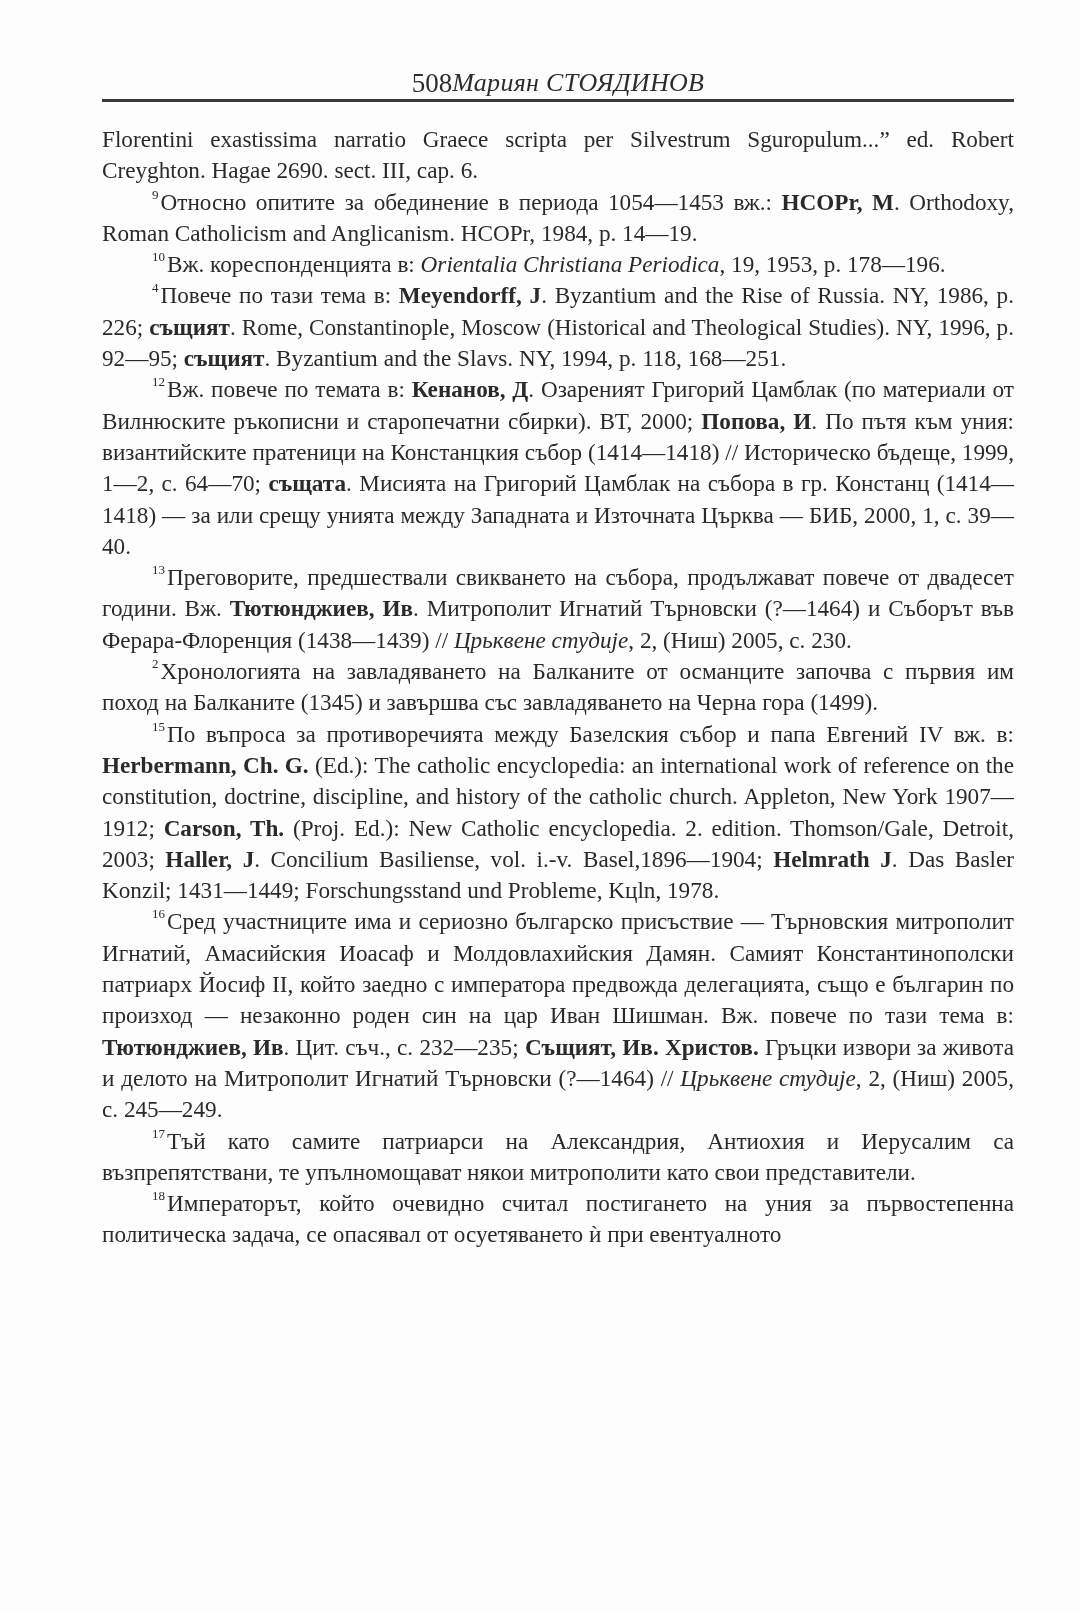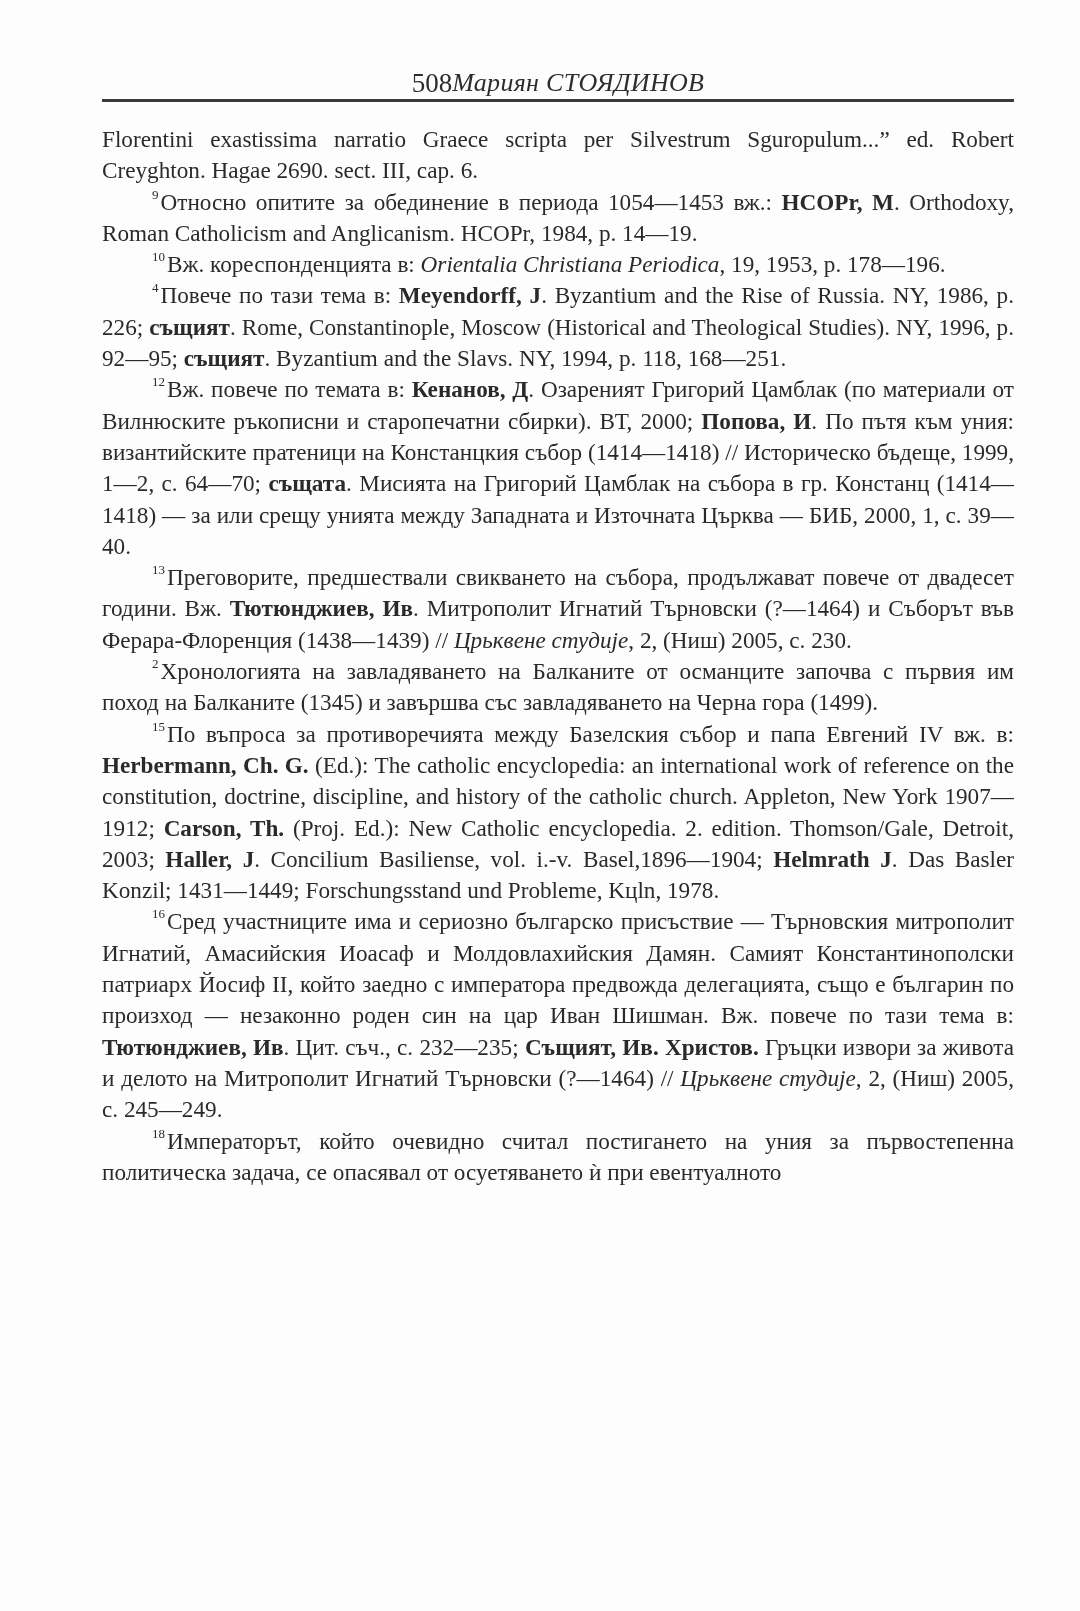--- a/index.html
+++ b/index.html
@@ -41,15 +41,16 @@
   <div class="body" id="footnotes">
     <p class="fn"><span>Florentini exastissima narratio Graece scripta per Silvestrum Sguropulum...” ed. Robert Creyghton. Hagae 2690. sect. III, cap. 6.</span></p>
     <p class="fn indent"><sup>9</sup><span>Относно опитите за обединение в периода 1054—1453 вж.: </span><b>HCOPr, M</b><span>. Orthodoxy, Roman Catholicism and Anglicanism. HCOPr, 1984, p. 14—19.</span></p>
     <p class="fn indent"><sup>10</sup><span>Вж. кореспонденцията в: </span><i>Orientalia Christiana Periodica</i><span>, 19, 1953, p. 178—196.</span></p>
     <p class="fn indent"><sup>4</sup><span>Повече по тази тема в: </span><b>Meyendorff, J</b><span>. Byzantium and the Rise of Russia. NY, 1986, p. 226; </span><b>същият</b><span>. Rome, Constantinople, Moscow (Historical and Theological Studies). NY, 1996, p. 92—95; </span><b>същият</b><span>. Byzantium and the Slavs. NY, 1994, p. 118, 168—251.</span></p>
     <p class="fn indent"><sup>12</sup><span>Вж. повече по темата в: </span><b>Кенанов, Д</b><span>. Озареният Григорий Цамблак (по материали от Вилнюските ръкописни и старопечатни сбирки). ВТ, 2000; </span><b>Попова, И</b><span>. По пътя към уния: византийските пратеници на Констанцкия събор (1414—1418) // Историческо бъдеще, 1999, 1—2, с. 64—70; </span><b>същата</b><span>. Мисията на Григорий Цамблак на събора в гр. Констанц (1414—1418) — за или срещу унията между Западната и Източната Църква — БИБ, 2000, 1, с. 39—40.</span></p>
     <p class="fn indent"><sup>13</sup><span>Преговорите, предшествали свикването на събора, продължават повече от двадесет години. Вж. </span><b>Тютюнджиев, Ив</b><span>. Митрополит Игнатий Търновски (?—1464) и Съборът във Ферара-Флоренция (1438—1439) // </span><i>Црьквене студије</i><span>, 2, (Ниш) 2005, с. 230.</span></p>
     <p class="fn indent"><sup>2</sup><span>Хронологията на завладяването на Балканите от османците започва с първия им поход на Балканите (1345) и завършва със завладяването на Черна гора (1499).</span></p>
     <p class="fn indent"><sup>15</sup><span>По въпроса за противоречията между Базелския събор и папа Евгений IV вж. в: </span><b>Herbermann, Ch. G.</b><span> (Ed.): The catholic encyclopedia: an international work of reference on the constitution, doctrine, discipline, and history of the catholic church. Appleton, New York 1907—1912; </span><b>Carson, Th.</b><span> (Proj. Ed.): New Catholic encyclopedia. 2. edition. Thomson/Gale, Detroit, 2003; </span><b>Haller, J</b><span>. Concilium Basiliense, vol. i.-v. Basel,1896—1904; </span><b>Helmrath J</b><span>. Das Basler Konzil; 1431—1449; Forschungsstand und Probleme, Kцln, 1978.</span></p>
     <p class="fn indent"><sup>16</sup><span>Сред участниците има и сериозно българско присъствие — Търновския митрополит Игнатий, Амасийския Иоасаф и Молдовлахийския Дамян. Самият Константинополски патриарх Йосиф II, който заедно с императора предвожда делегацията, също е българин по произход —  незаконно роден син на цар Иван Шишман. Вж. повече по тази тема в: </span><b>Тютюнджиев, Ив</b><span>. Цит. съч., с. 232—235; </span><b>Същият, Ив. Христов.</b><span>  Гръцки извори за живота и делото на Митрополит Игнатий Търновски (?—1464) // </span><i>Црьквене студије</i><span>, 2, (Ниш) 2005, с. 245—249.</span></p>
+    <p class="fn indent"><sup>17</sup><span>Тъй като самите патриарси на Александрия, Антиохия и Иерусалим са възпрепятствани, те упълномощават някои митрополити като свои представители.</span></p>
     <p class="fn indent"><sup>18</sup><span>Императорът, който очевидно считал постигането на уния за първостепенна политическа задача, се опасявал от осуетяването ѝ при евентуалното</span></p>
   </div>
 </div>
 
 </body></html>

